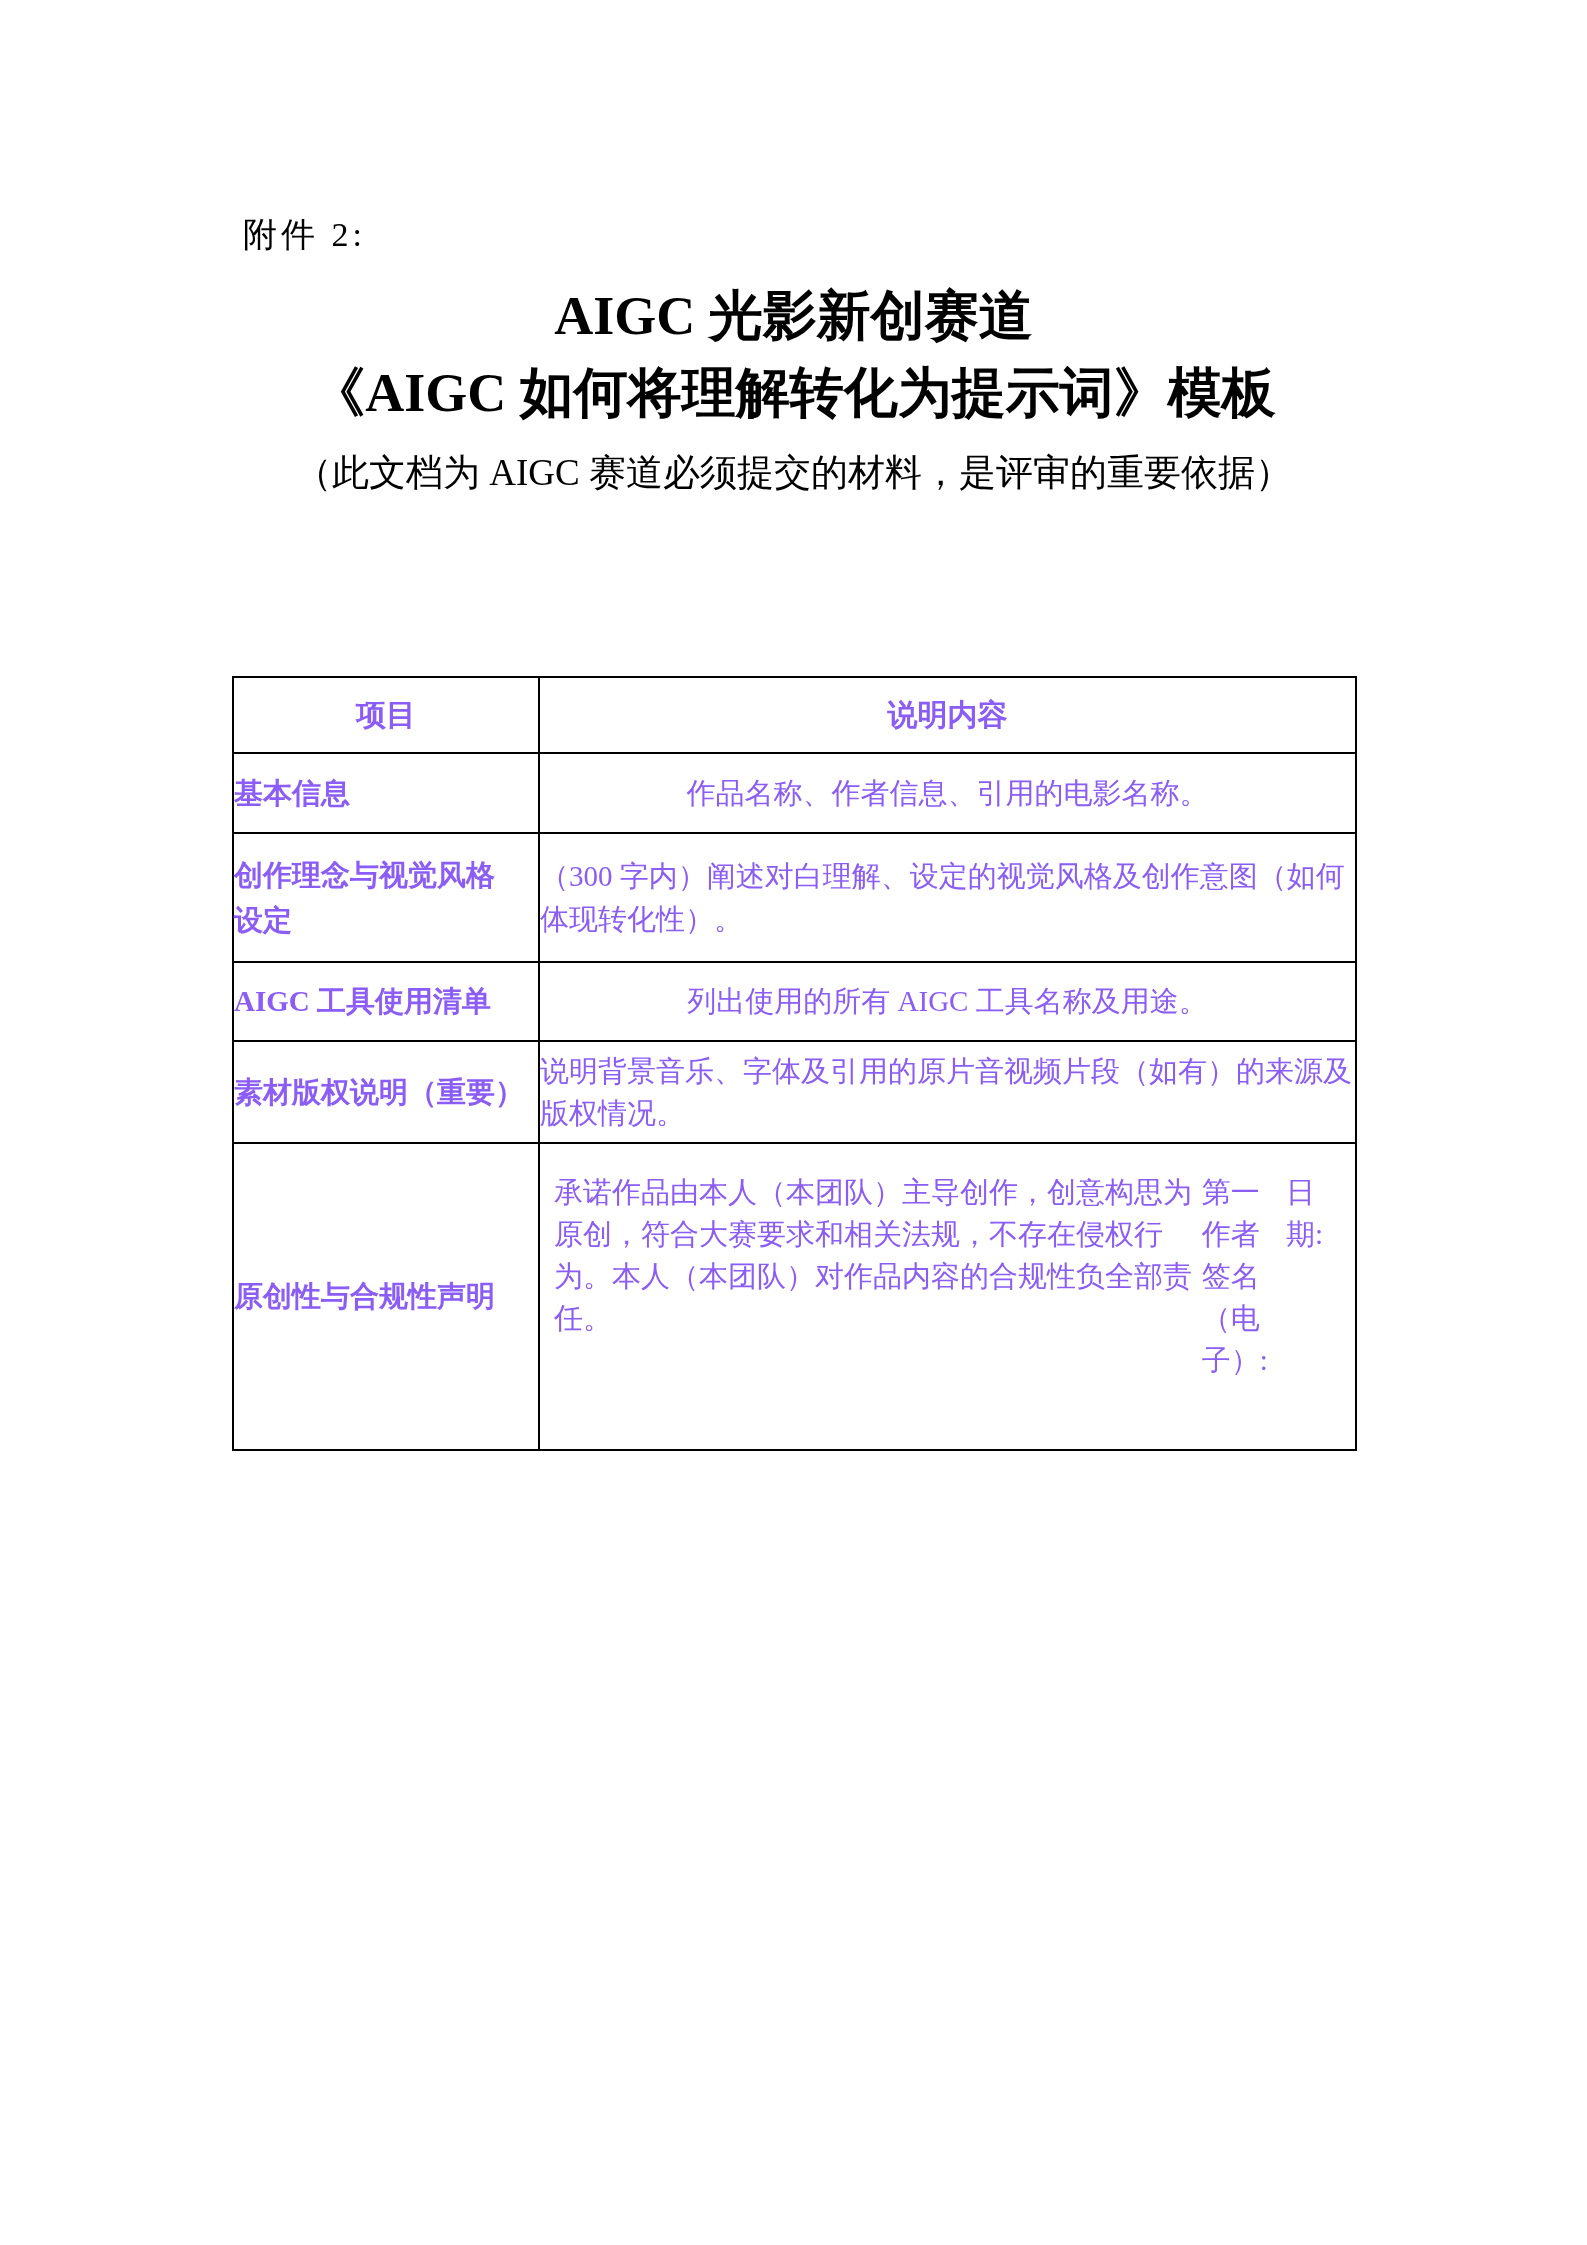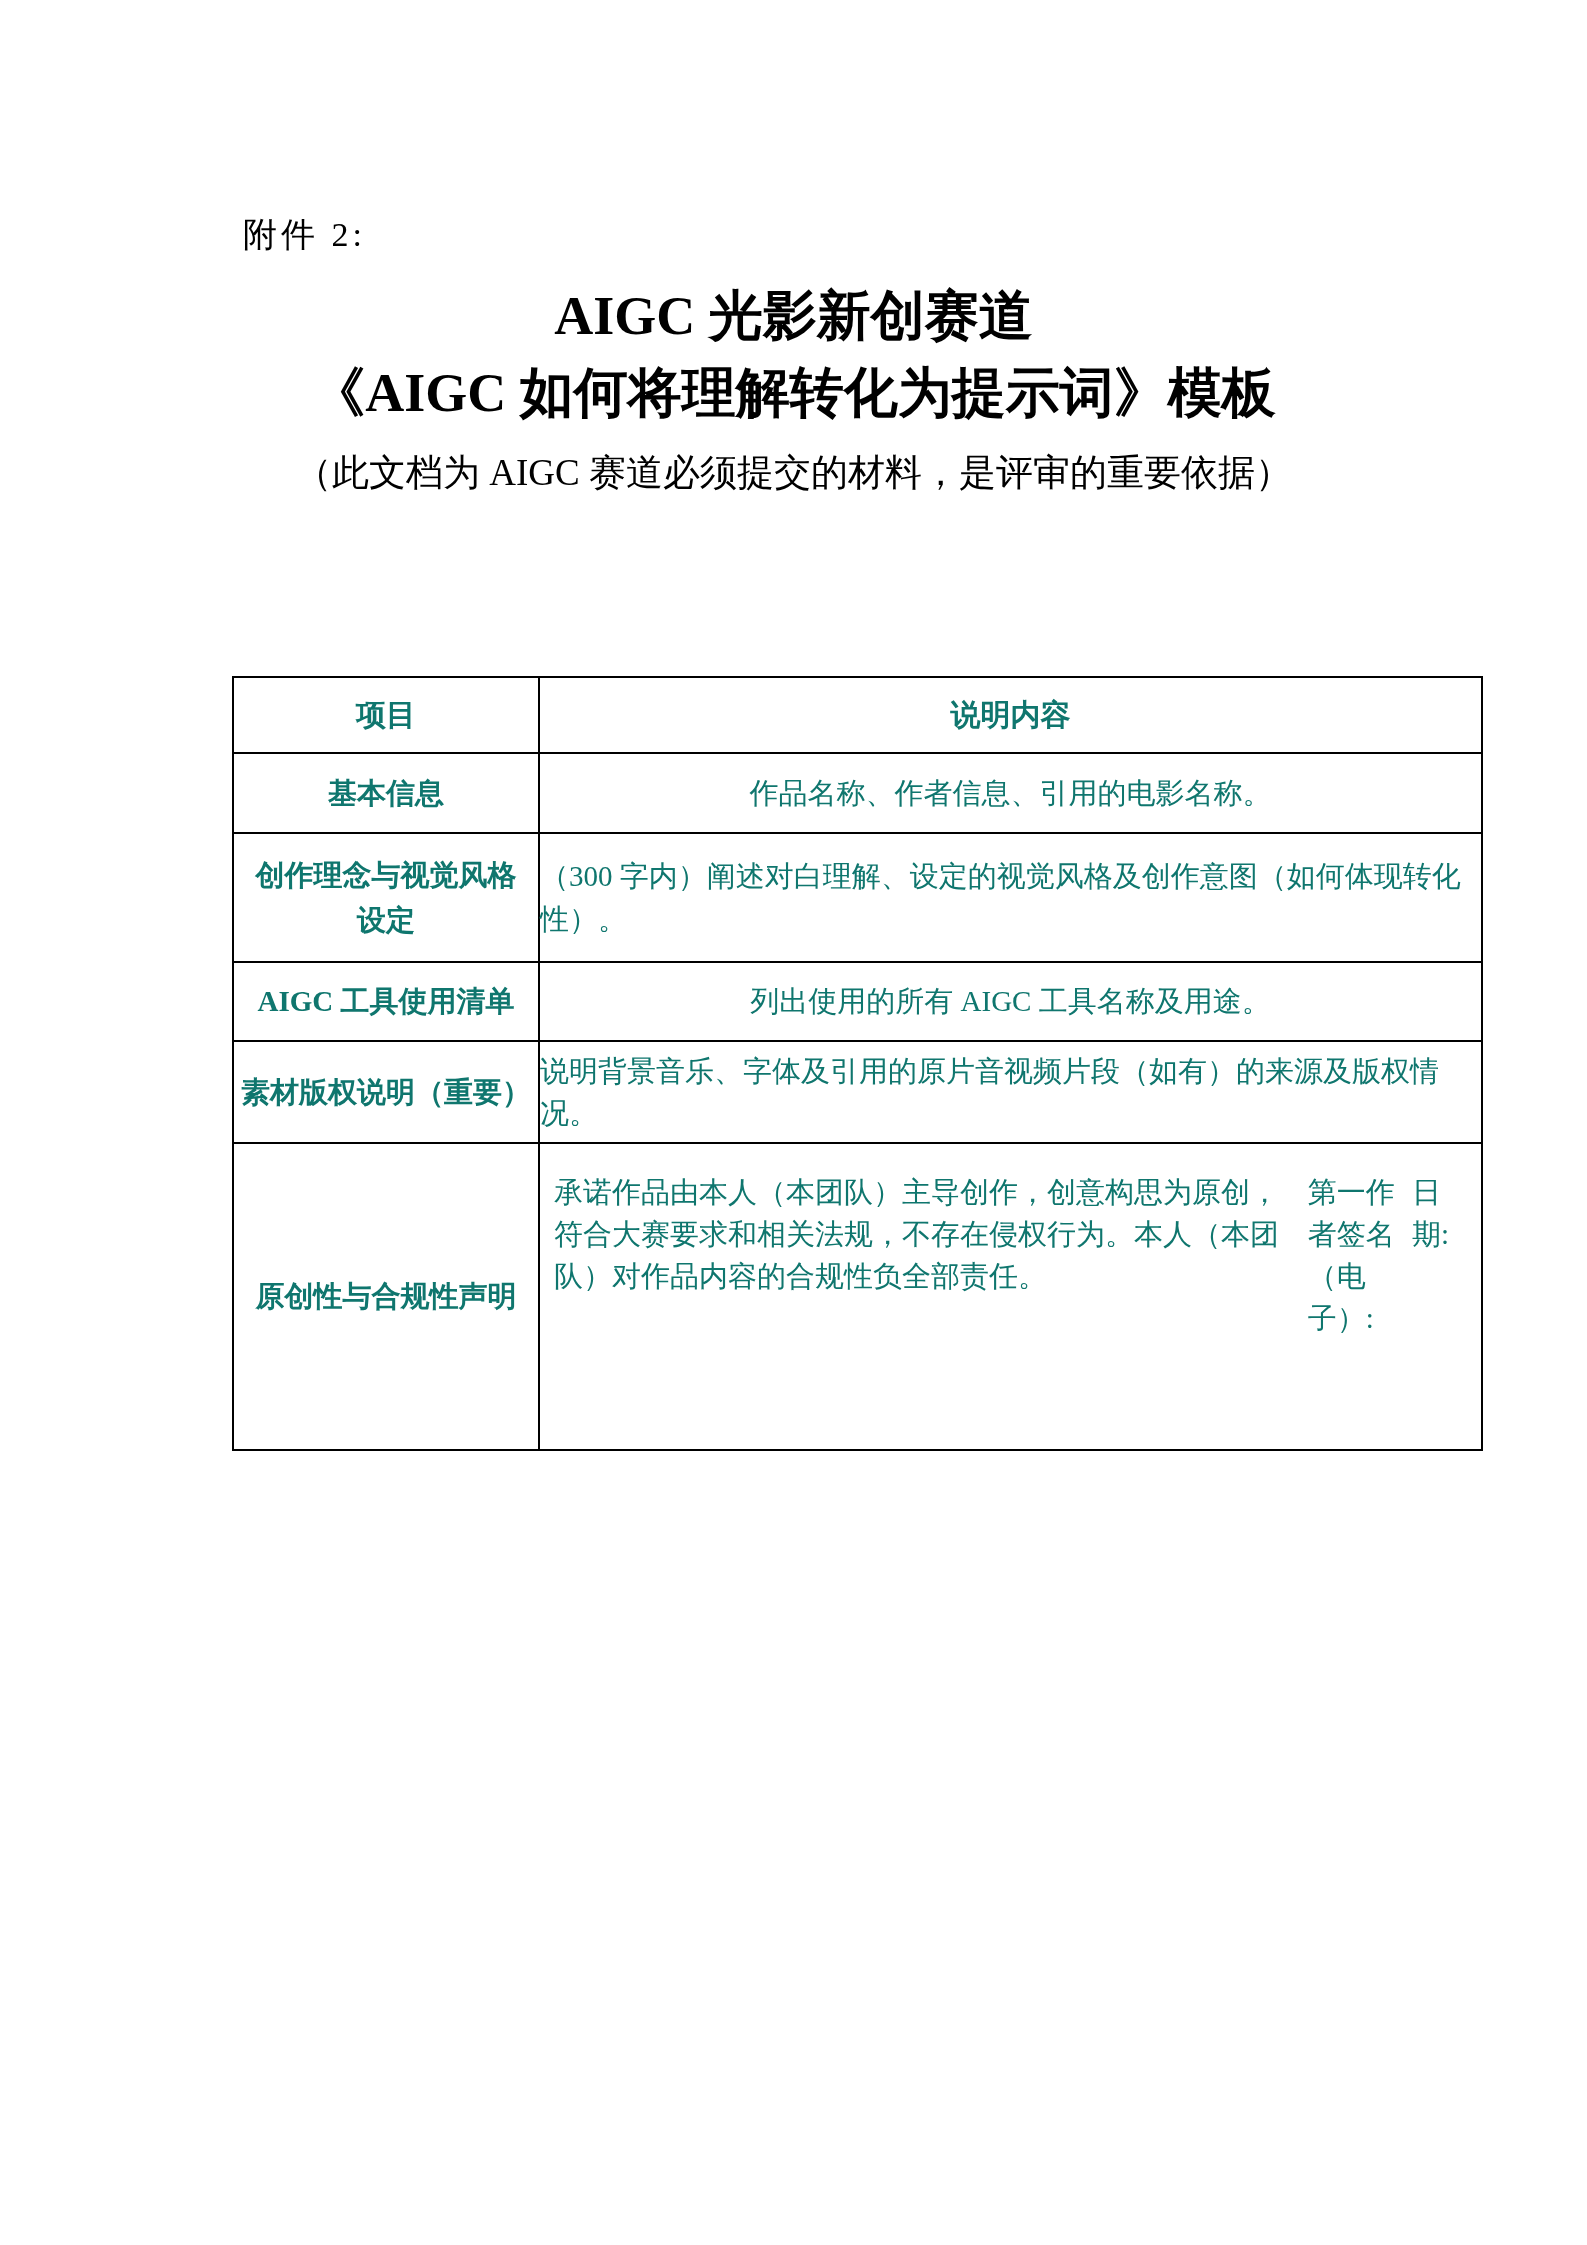--- a/index.html
+++ b/index.html
@@ -36,40 +36,39 @@
     left: 0;
     width: 100%;
     text-align: center;
     font-size: 37px;
     line-height: 50px;
   }
   table.doc-table {
     position: absolute;
     left: 232px;
     top: 676px;
-    width: 1251px;
+    width: 1125px;
     border-collapse: collapse;
     table-layout: fixed;
     font-size: 29px;
-    color: #0f766e;
+    color: #8b5cf6;
   }
   .doc-table col.c1 { width: 306px; }
   .doc-table th, .doc-table td {
     border: 2px solid #000000;
     padding: 0;
     vertical-align: middle;
   }
   .doc-table th {
     font-weight: bold;
     text-align: center;
     font-size: 30px;
   }
   .item-cell {
     font-weight: bold;
-    text-align: center;
     white-space: pre-line;
     line-height: 1.55;
     padding: 0 6px;
     font-size: 29px;
   }
   .content-cell { line-height: 1.45; }
   .c-center { text-align: center; padding: 6px 14px; }
   .c-left { text-align: left; padding: 8px 18px 8px 14px; }
   .r7-cell { vertical-align: top; }
   .r7-inner {

